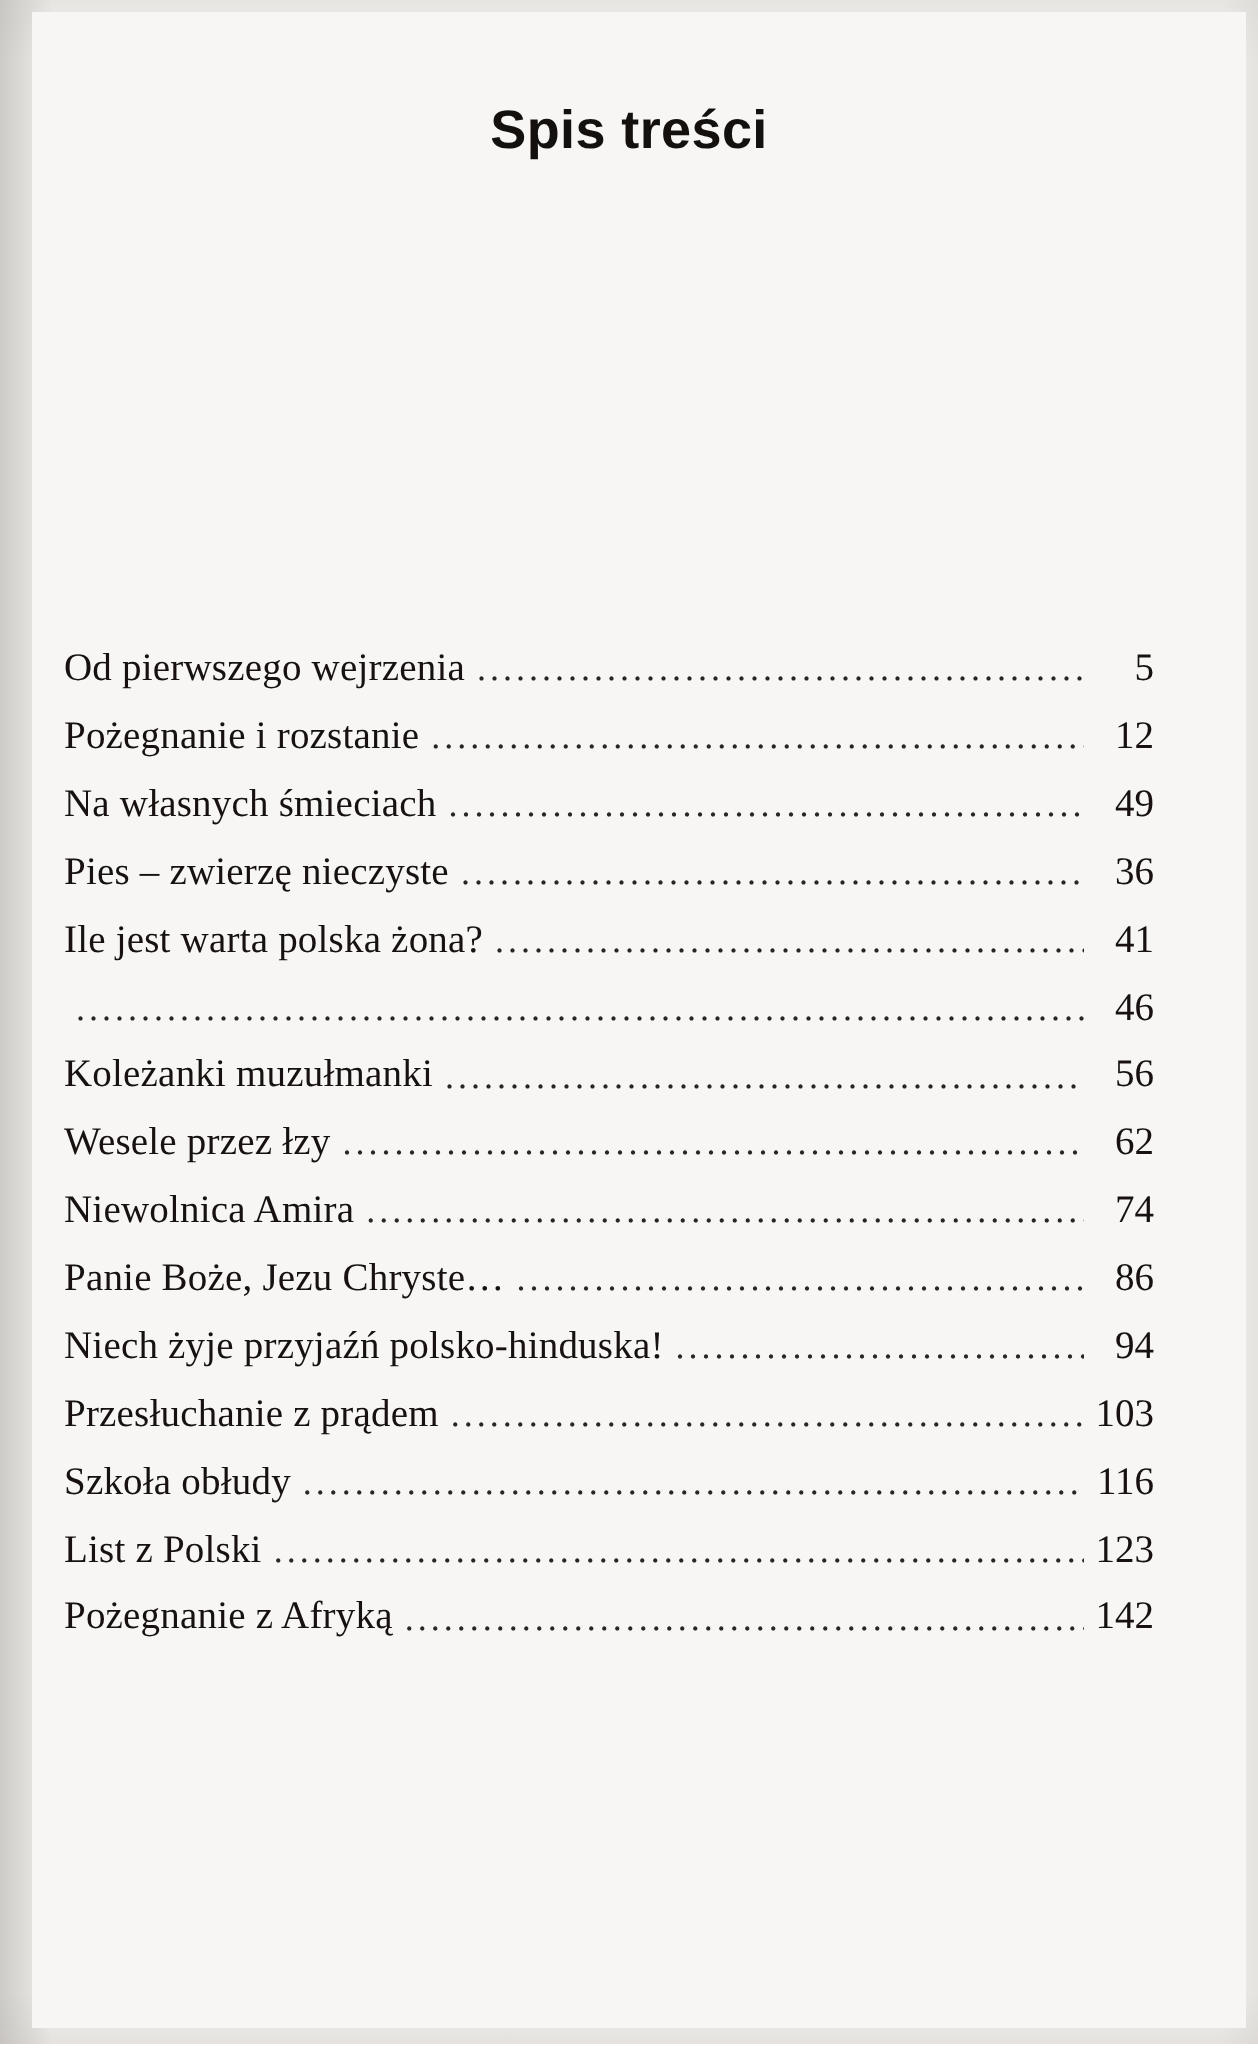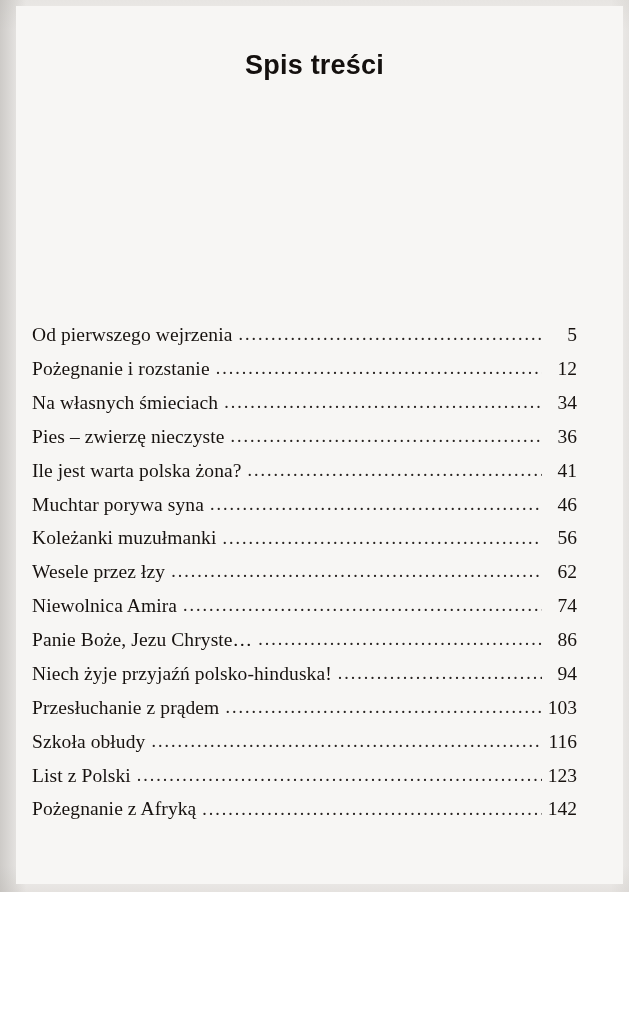--- a/index.html
+++ b/index.html
@@ -9,21 +9,21 @@
   }
   body {
     width: 629px;
     height: 1024px;
     overflow: hidden;
     font-family: "Liberation Serif", serif;
   }
   .page {
     position: relative;
     width: 629px;
-    height: 892px;
+    height: 1022px;
     background: #f2f0ee;
     box-sizing: border-box;
   }
   
   .page::before {
     content: "";
     position: absolute;
     inset: 0;
     background:
       linear-gradient(90deg, rgba(175,172,168,0.55) 0px, rgba(255,255,255,0) 26px),
@@ -111,34 +111,33 @@
       <span class="toc-page">5</span>
     </div>
     <div class="toc-row">
       <span class="toc-label">Pożegnanie i rozstanie</span>
       <span class="toc-dots"></span>
       <span class="toc-page">12</span>
     </div>
     <div class="toc-row">
       <span class="toc-label">Na własnych śmieciach</span>
       <span class="toc-dots"></span>
-      <span class="toc-page">34</span>
+      <span class="toc-page">49</span>
     </div>
     <div class="toc-row">
       <span class="toc-label">Pies – zwierzę nieczyste</span>
       <span class="toc-dots"></span>
       <span class="toc-page">36</span>
     </div>
     <div class="toc-row">
       <span class="toc-label">Ile jest warta polska żona?</span>
       <span class="toc-dots"></span>
       <span class="toc-page">41</span>
     </div>
     <div class="toc-row">
-      <span class="toc-label">Muchtar porywa syna</span>
       <span class="toc-dots"></span>
       <span class="toc-page">46</span>
     </div>
     <div class="toc-row">
       <span class="toc-label">Koleżanki muzułmanki</span>
       <span class="toc-dots"></span>
       <span class="toc-page">56</span>
     </div>
     <div class="toc-row">
       <span class="toc-label">Wesele przez łzy</span>

